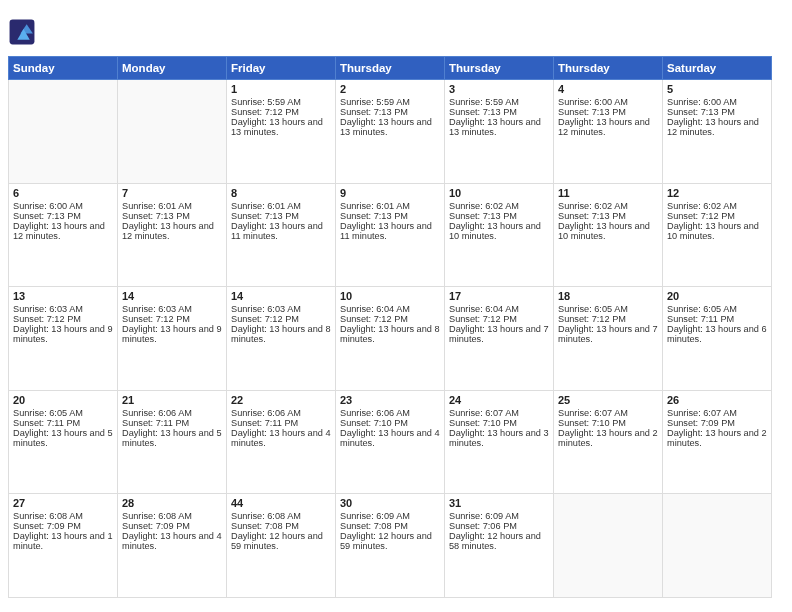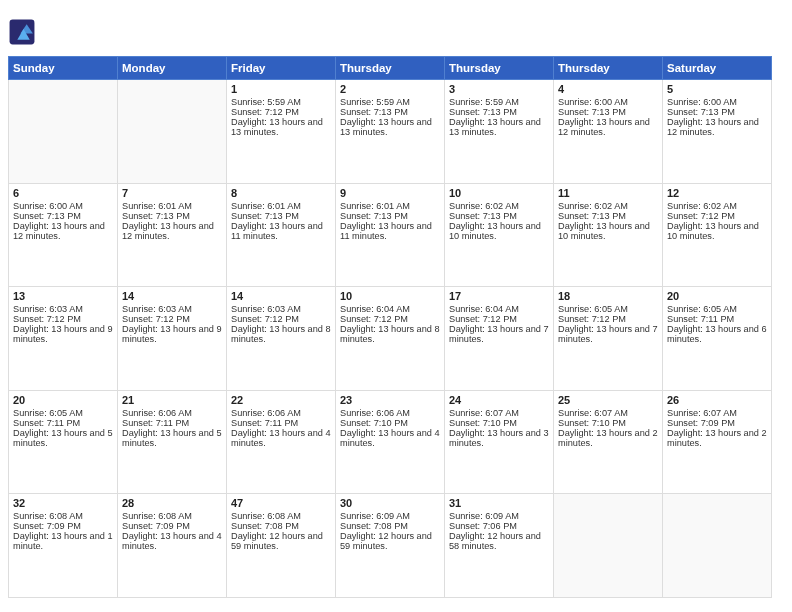--- a/index.html
+++ b/index.html
@@ -286,33 +286,33 @@
           </td>
           <td>
             <span class="day-num">26</span>
             <div>Sunrise: 6:07 AM</div>
             <div>Sunset: 7:09 PM</div>
             <div>Daylight: 13 hours and 2 minutes.</div>
           </td>
         </tr>
         <tr>
           <td>
-            <span class="day-num">32</span>
+            <span class="day-num">27</span>
             <div>Sunrise: 6:08 AM</div>
             <div>Sunset: 7:09 PM</div>
             <div>Daylight: 13 hours and 1 minute.</div>
           </td>
           <td>
             <span class="day-num">28</span>
             <div>Sunrise: 6:08 AM</div>
             <div>Sunset: 7:09 PM</div>
             <div>Daylight: 13 hours and 4 minutes.</div>
           </td>
           <td>
-            <span class="day-num">47</span>
+            <span class="day-num">44</span>
             <div>Sunrise: 6:08 AM</div>
             <div>Sunset: 7:08 PM</div>
             <div>Daylight: 12 hours and 59 minutes.</div>
           </td>
           <td>
             <span class="day-num">30</span>
             <div>Sunrise: 6:09 AM</div>
             <div>Sunset: 7:08 PM</div>
             <div>Daylight: 12 hours and 59 minutes.</div>
           </td>

